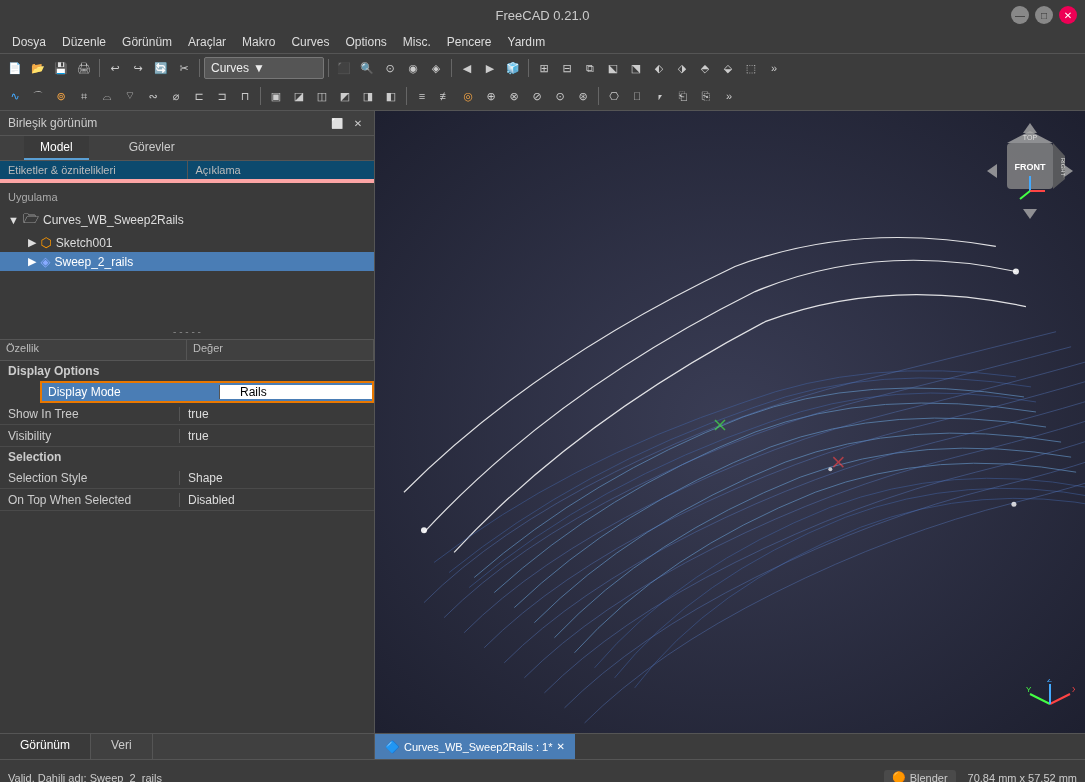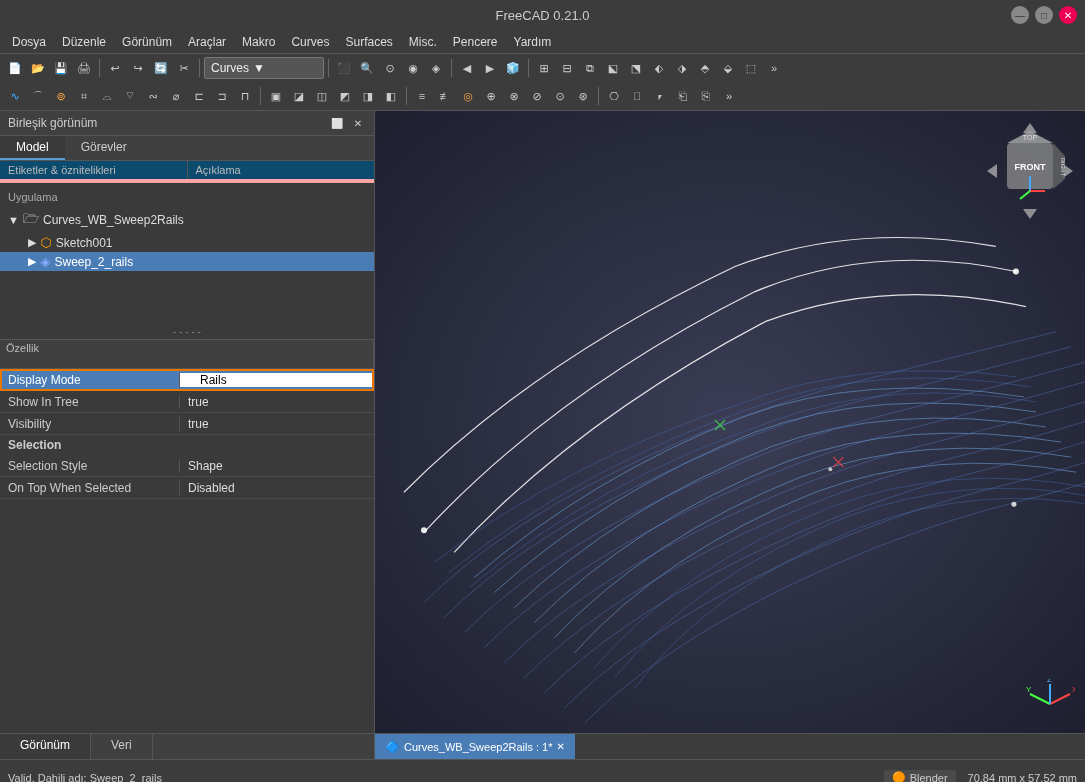--- a/index.html
+++ b/index.html
@@ -120,20 +120,21 @@
       display: flex;
       background: #404040;
       border-bottom: 1px solid #555;
     }
     .panel-tab {
       padding: 4px 16px;
       cursor: pointer;
       color: #ccc;
       font-size: 12px;
       border-bottom: 2px solid transparent;
+      margin-left: 24px;
     }
     .panel-tab.active {
       background: #3a3a3a;
       border-bottom: 2px solid #5a9fd4;
       color: #fff;
     }
     .section-header {
       padding: 4px 8px;
       color: #aaa;
       font-size: 11px;
@@ -154,21 +155,21 @@
     }
     .tree-item.selected { background: #4a7db5; color: #fff; }
     .tree-item .indent { width: 16px; display: inline-block; }
     .tree-icon { font-size: 11px; }
 
     .props-header {
       display: flex;
       background: #404040;
       border-top: 1px solid #555;
       border-bottom: 1px solid #555;
-      height: 30px;
+      height: 22px;
     }
     .props-col-header {
       padding: 2px 6px;
       color: #bbb;
       font-size: 11px;
       flex: 1;
       border-right: 1px solid #555;
     }
 
     .divider-row {
@@ -324,20 +325,21 @@
       position: absolute;
       top: 0; left: 0; right: 0; bottom: 26px;
       width: 100%;
       height: calc(100% - 26px);
     }
 
     
     .props-row.highlighted {
       outline: 2px solid #e87700;
       outline-offset: -2px;
+      margin-left: 40px;
     }
   </style>
 </head>
 <body>
 
 <div id="title-bar">
   <span>FreeCAD 0.21.0</span>
   <div class="win-controls">
     <button class="win-btn minimize">—</button>
     <button class="win-btn" style="background:#888;color:#333">□</button>
@@ -345,21 +347,21 @@
   </div>
 </div>
 
 <div id="menu-bar">
   <div class="menu-item">Dosya</div>
   <div class="menu-item">Düzenle</div>
   <div class="menu-item">Görünüm</div>
   <div class="menu-item">Araçlar</div>
   <div class="menu-item">Makro</div>
   <div class="menu-item">Curves</div>
-  <div class="menu-item">Surfaces</div>
+  <div class="menu-item">Options</div>
   <div class="menu-item">Misc.</div>
   <div class="menu-item">Pencere</div>
   <div class="menu-item">Yardım</div>
 </div>
 
 <div id="toolbars">
 
   <div class="toolbar-row" id="toolbar1">
     <button class="tb-btn">📄</button>
     <button class="tb-btn">📂</button>
@@ -480,24 +482,26 @@
         <span class="tree-icon">▶</span>
         <span style="font-size:13px;color:#8af;">◈</span>
         <span>Sweep_2_rails</span>
       </div>
     </div>
 
     <div class="divider-row">- - - - -</div>
 
     <div class="props-header">
       <div class="props-col-header">Özellik</div>
+      <div class="props-col-header">Değer</div>
     </div>
 
     <div class="props-area" style="max-height: 200px;">
 
+      <div class="props-group-header">Display Options</div>
 
       <div class="props-row selected highlighted">
         <div class="props-key">Display Mode</div>
         <div class="props-val">Rails</div>
       </div>
 
       <div class="props-row">
         <div class="props-key">Show In Tree</div>
         <div class="props-val">true</div>
       </div>

